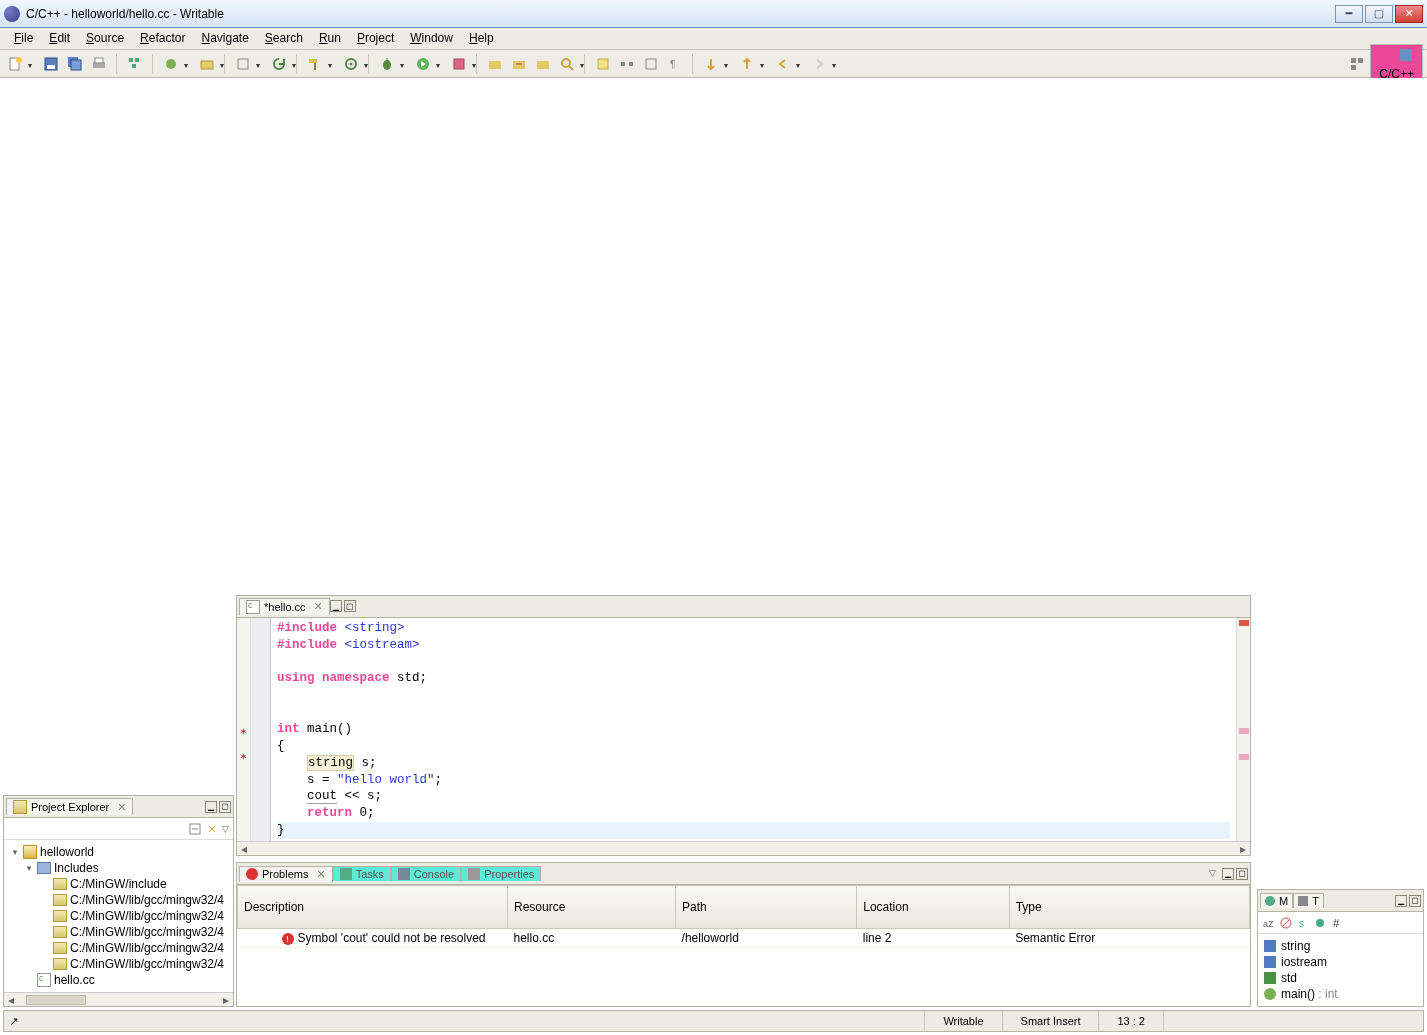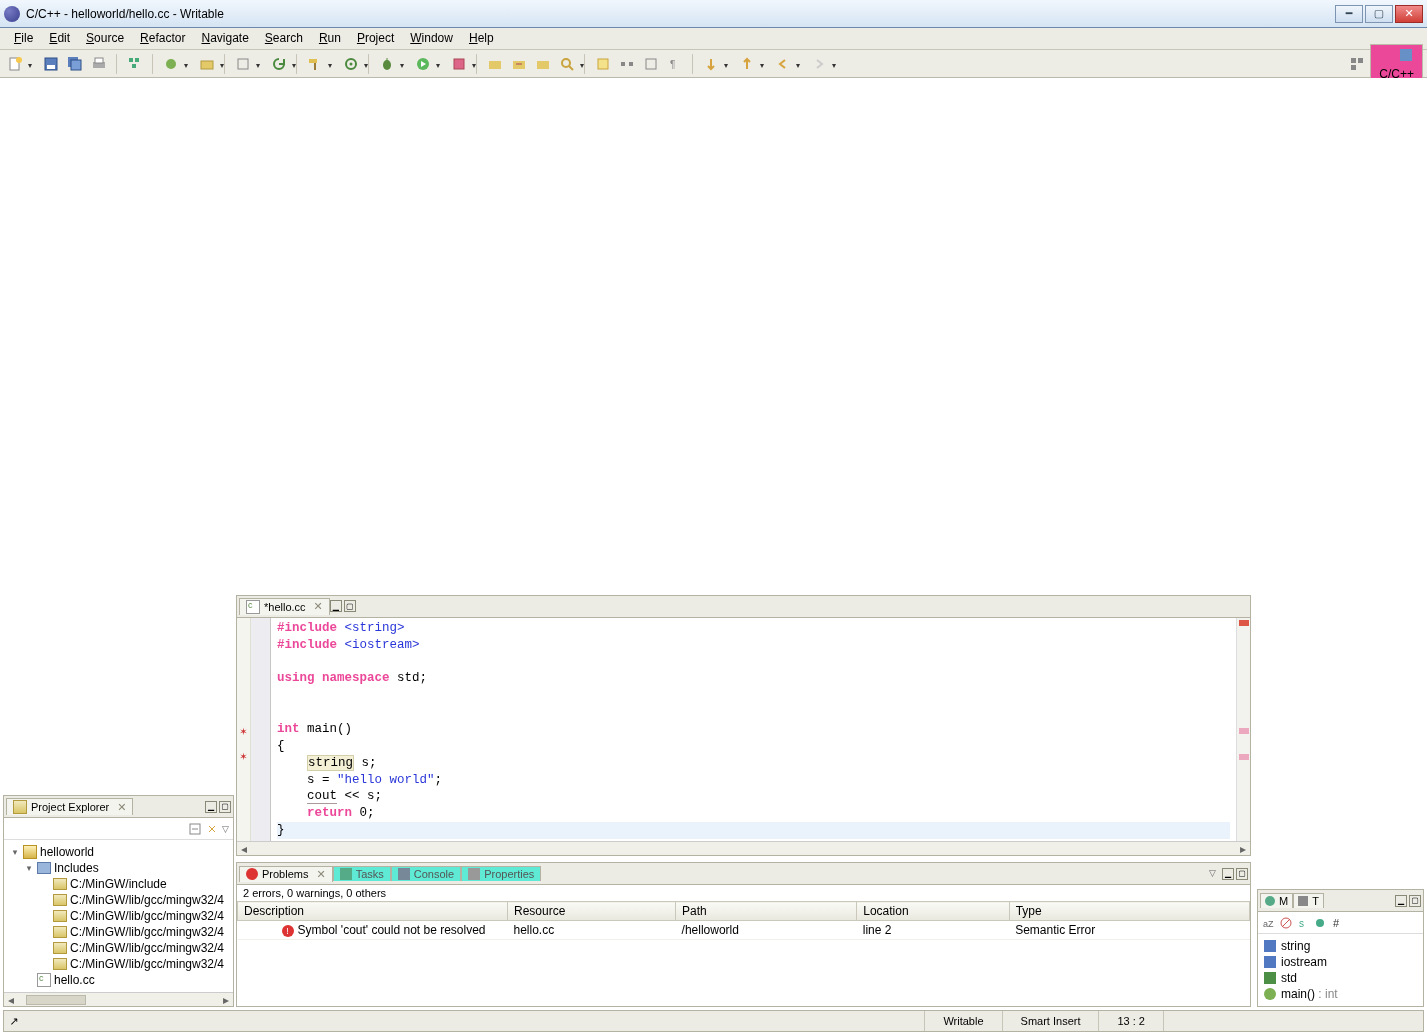--- a/index.html
+++ b/index.html
@@ -82,21 +82,21 @@
 .oi-inc{width:12px;height:12px;background:#5179c1;}
 .oi-ns{width:12px;height:12px;background:#4d8f45;}
 .oi-fn{width:12px;height:12px;border-radius:50%;background:#7cb053;}
 .ret-type{color:#888;}
 
 
 .bottompanel{ height:145px; border:1px solid #b4b2a3; margin-top:6px; background:#fff; display:flex; flex-direction:column;}
 .probsum{padding:2px 6px;font-size:11px;}
 .probtable{flex:1;overflow:auto;}
 .probtable table{width:100%;border-collapse:collapse;font-size:12px;}
-.probtable th{background:linear-gradient(#fafaf6,#e9e8de);border:1px solid #cac8bb;text-align:left;padding:2px 6px;font-weight:normal;}
+.probtable th{background:linear-gradient(#fafaf6,#e9e8de);border:1px solid #cac8bb;text-align:left;padding:14px 6px;font-weight:normal;}
 .probtable td{padding:2px 6px;border-bottom:1px solid #f0efe8;}
 .err-icon{display:inline-block;width:12px;height:12px;background:#d33;border-radius:50%;color:#fff;font-size:9px;text-align:center;line-height:12px;margin-right:4px;}
 
 
 .statusbar{position:absolute;left:3px;right:3px;bottom:3px;height:22px;background:#ecebe4;border:1px solid #b4b2a3;display:flex;align-items:center;font-size:11px;}
 .statusbar .cell{padding:0 18px;border-left:1px solid #c7c5b8;height:100%;display:flex;align-items:center;}
 .statusbar .filler{flex:1;}
 
 svg.ico{width:16px;height:16px;}
 </style>
@@ -456,21 +456,20 @@
           <span style="display:inline-block;width:12px;height:12px;background:#999;"></span>
           <span>Properties</span>
         </div>
         <div class="spacer"></div>
         <div class="viewctrl">
           <span style="font-size:9px;color:#666;margin-right:4px;">▽</span>
           <div class="sq">▁</div>
           <div class="sq">▢</div>
         </div>
       </div>
-      <div class="probsum">2 errors, 0 warnings, 0 others</div>
       <div class="probtable">
         <table>
           <thead>
               <tr id="probhead">
                 <th style="width: 270px;">Description</th>
                 <th>Resource</th>
                 <th>Path</th>
                 <th>Location</th>
                 <th>Type</th>
               </tr>

